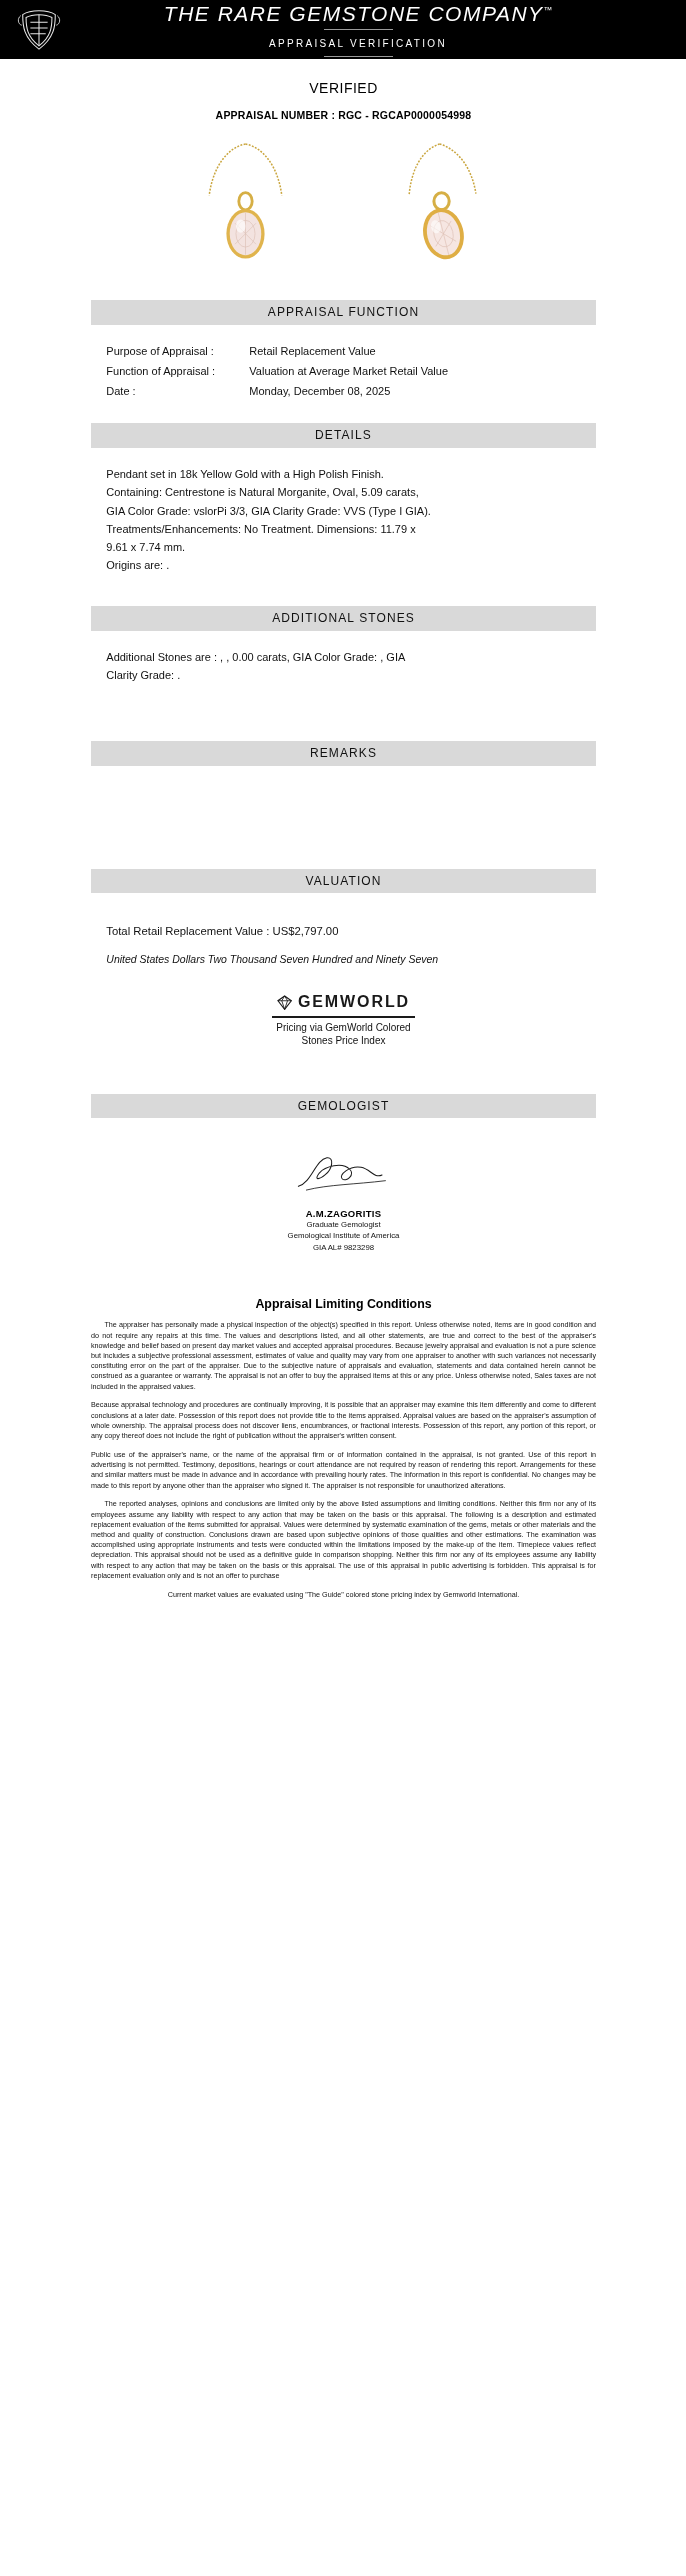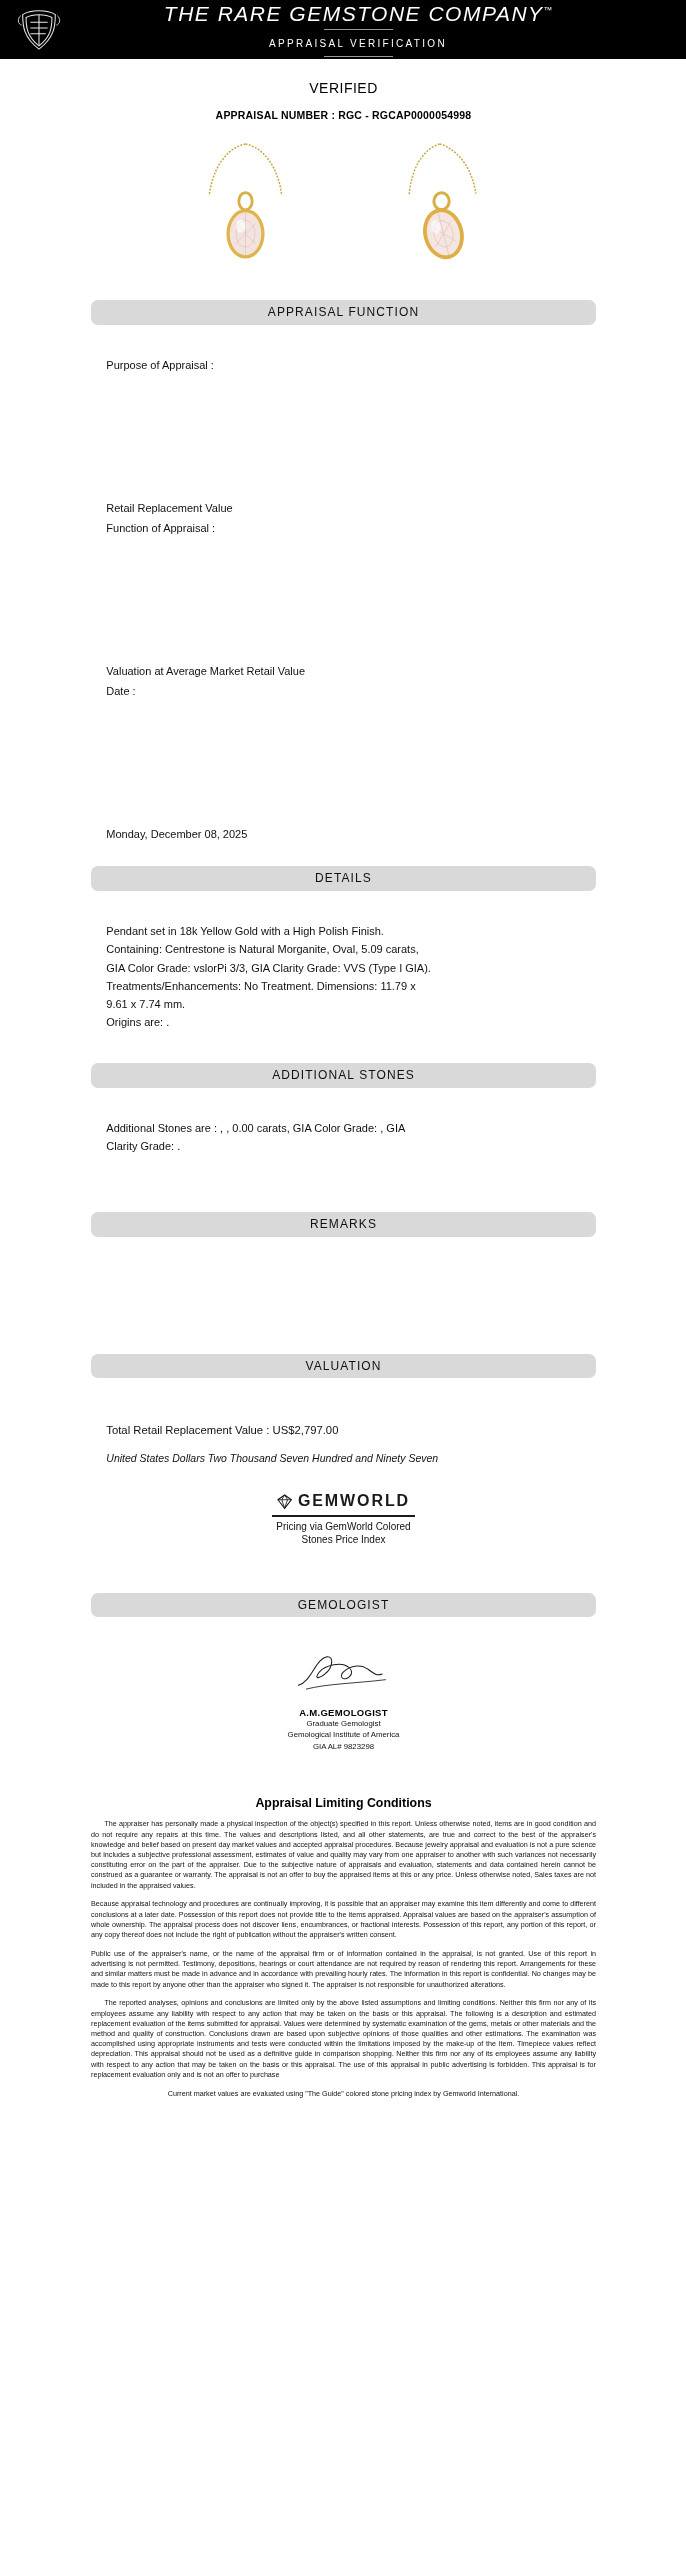--- a/index.html
+++ b/index.html
@@ -93,39 +93,38 @@
     gap: 92px;
     margin-top: 21px;
     height: 129px;
   }
   .gem-fig { width: 105px; height: 129px; position: relative; }
 
   
   .band {
     background: #d9d9d9;
     width: 505px;
-    margin: 18px auto;
+    margin: 4px auto;
     text-align: center;
     font-size: 12px;
     letter-spacing: 1.1px;
     padding: 4.8px 0 5.7px 0;
     color: #111;
-    border-radius: 7px;
   }
   .sec-gap-top { margin-top: 29px; }
 
   .body-block {
     width: 505px;
     margin: 0 auto;
     padding: 13.4px 15.3px 0 15.3px;
     font-size: 11px;
     line-height: 1.65;
     color: #111;
   }
-  .kv-row { display: flex; margin-bottom: 1.9px; flex-direction: column; }
+  .kv-row { display: flex; margin-bottom: 1.9px; }
   .kv-label { width: 143px; flex: 0 0 143px; }
   .kv-val { flex: 1; }
 
   .line { margin: 0; }
 
   .valuation-line { font-size: 11.3px; margin-bottom: 1.9px; }
   .valuation-words { font-style: italic; font-size: 10.5px; }
 
   
   .gemworld-wrap {
@@ -318,21 +317,21 @@
       <div>Stones Price Index</div>
     </div>
   </div>
 
   <div class="band" style="margin-top:46px;">GEMOLOGIST</div>
   <div class="sig-area">
     <svg width="114" height="48" viewBox="0 0 120 50" aria-hidden="true">
       <path d="M12 38 C26 34 30 10 42 8 C50 7 48 20 40 26 C34 31 28 32 34 24 C40 17 58 12 66 20 C72 26 62 34 58 30 C54 26 66 16 78 18 C88 20 92 30 100 26" fill="none" stroke="#1a1a1a" stroke-width="1.1" stroke-linecap="round"></path>
       <path d="M20 42 C44 36 72 36 104 32" fill="none" stroke="#1a1a1a" stroke-width="0.9"></path>
     </svg>
-    <div class="sig-name">A.M.GEMOLOGIST</div>
+    <div class="sig-name">A.M.ZAGORITIS</div>
     <div class="sig-sub">Graduate Gemologist</div>
     <div class="sig-sub">Gemological Institute of America</div>
     <div class="sig-sub">GIA AL# 9823298</div>
   </div>
 
   <div class="lc-title">Appraisal Limiting Conditions</div>
   <div class="lc-block">
     <p class="lc-para indent">The appraiser has personally made a physical inspection of the object(s) specified in this report. Unless otherwise noted, items are in good condition and do not require any repairs at this time. The values and descriptions listed, and all other statements, are true and correct to the best of the appraiser's knowledge and belief based on present day market values and accepted appraisal procedures. Because jewelry appraisal and evaluation is not a pure science but includes a subjective professional assessment, estimates of value and quality may vary from one appraiser to another with such variances not necessarily constituting error on the part of the appraiser. Due to the subjective nature of appraisals and evaluation, statements and data contained herein cannot be construed as a guarantee or warranty. The appraisal is not an offer to buy the appraised items at this or any price. Unless otherwise noted, Sales taxes are not included in the appraised values.</p>
     <p class="lc-para">Because appraisal technology and procedures are continually improving, it is possible that an appraiser may examine this item differently and come to different conclusions at a later date. Possession of this report does not provide title to the items appraised. Appraisal values are based on the appraiser's assumption of whole ownership. The appraisal process does not discover liens, encumbrances, or fractional interests. Possession of this report, any portion of this report, or any copy thereof does not include the right of publication without the appraiser's written consent.</p>
     <p class="lc-para">Public use of the appraiser's name, or the name of the appraisal firm or of information contained in the appraisal, is not granted. Use of this report in advertising is not permitted. Testimony, depositions, hearings or court attendance are not required by reason of rendering this report. Arrangements for these and similar matters must be made in advance and in accordance with prevailing hourly rates. The information in this report is confidential. No changes may be made to this report by anyone other than the appraiser who signed it. The appraiser is not responsible for unauthorized alterations.</p>

